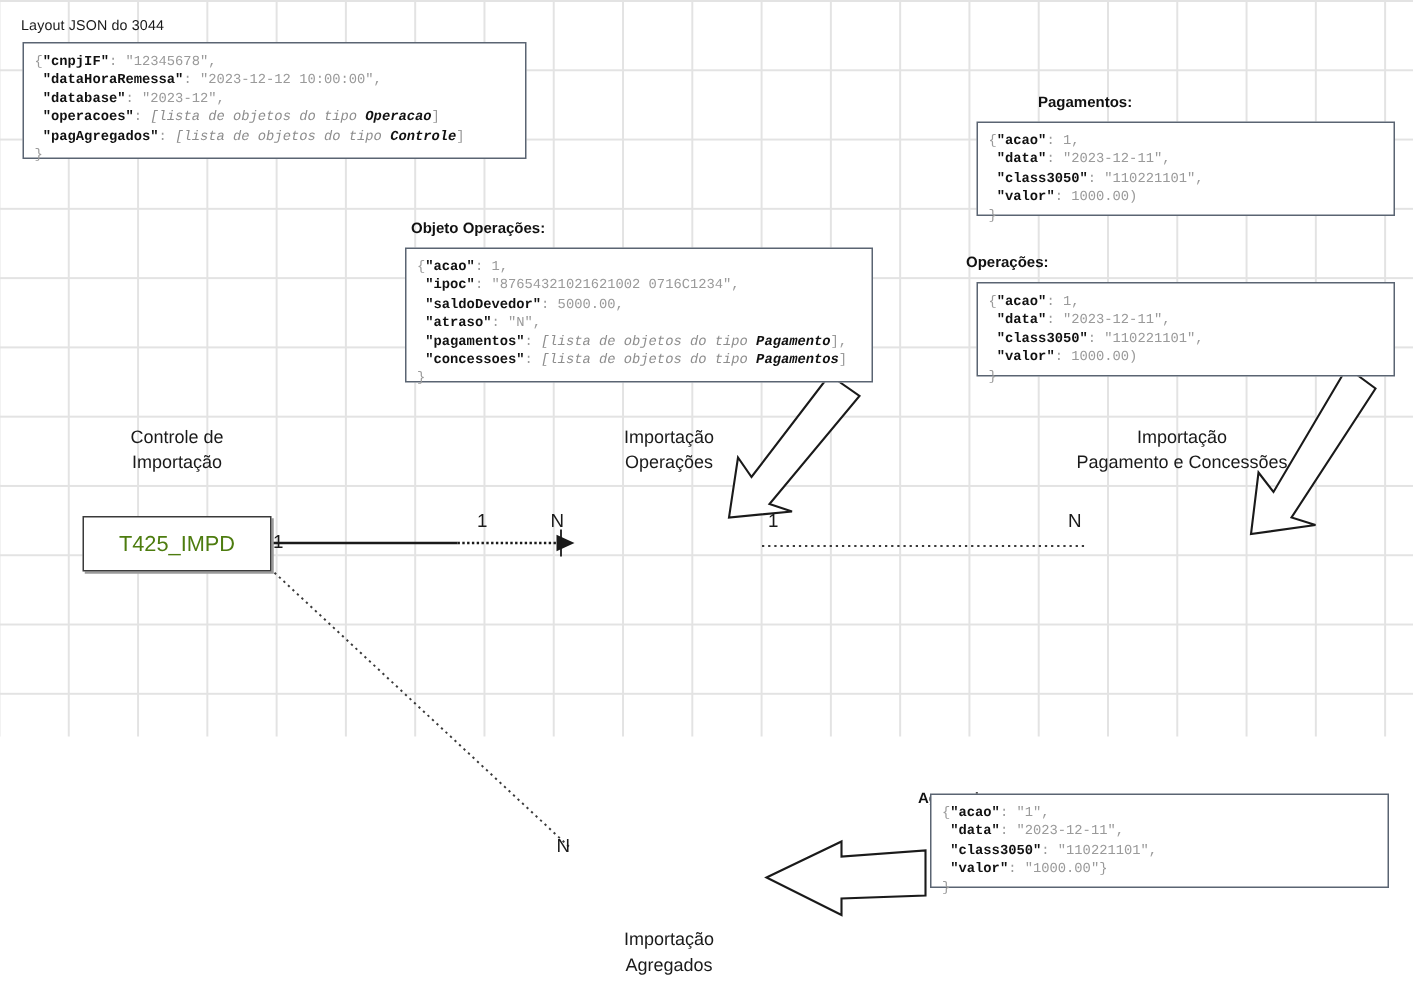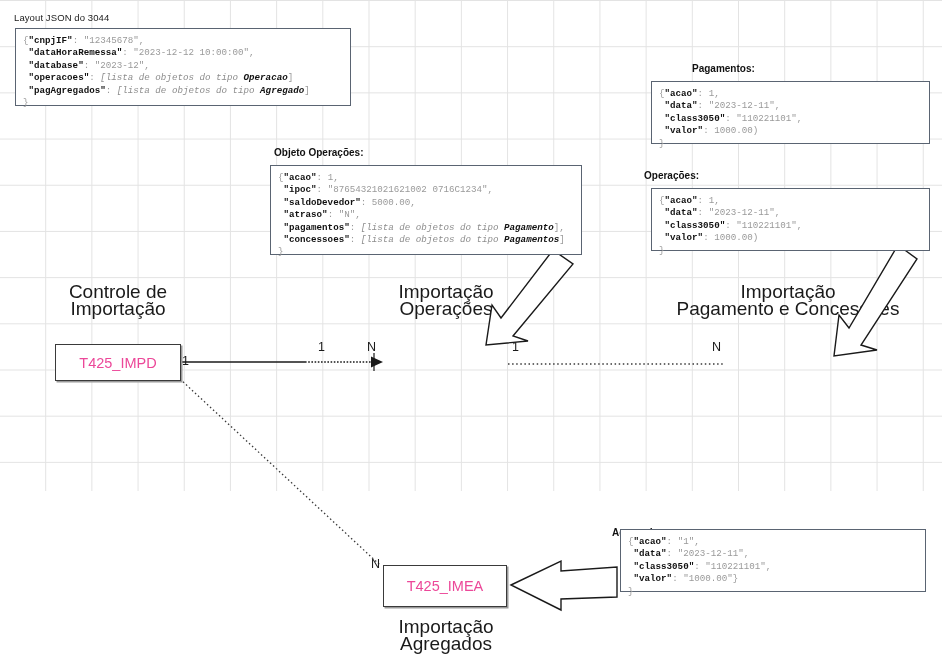--- a/index.html
+++ b/index.html
@@ -56,26 +56,26 @@
   .json-box i b{color:#111;font-weight:bold;}
 
   
   .node{
     position:absolute;
     background:#ffffff;
     border:1.6px solid #3a3a3a;
     box-sizing:border-box;
     z-index:3;
     display:flex;align-items:center;justify-content:center;
-    font-size:14.5px;color:#ec4899;
+    font-size:14.5px;color:#4d7c0f;
     box-shadow:1.5px 1.5px 0 0 #9a9a9a;
   }
   .node-caption{
     position:absolute;z-index:3;
-    text-align:center;font-size:19px;color:#1a1a1a;
+    text-align:center;font-size:12px;color:#1a1a1a;
     line-height:17px;white-space:pre-line;
   }
   .card-label{
     position:absolute;z-index:4;
     font-size:12.5px;color:#1a1a1a;
   }
 </style>
 </head>
 <body>
 
@@ -100,21 +100,21 @@
     <g>
       <line x1="180" y1="379" x2="381" y2="566" stroke="#3a3a3a" stroke-width="1.3" stroke-dasharray="1.5 2.6"></line>
     </g>
   </svg>
 
   <div class="json-box" style="left:15px;top:28px;width:336px;height:78px;">
     <span class="ln">{<b>"cnpjIF"</b>: "12345678",</span>
     <span class="ln">&nbsp;<b>"dataHoraRemessa"</b>: "2023-12-12 10:00:00",</span>
     <span class="ln">&nbsp;<b>"database"</b>: "2023-12",</span>
     <span class="ln">&nbsp;<b>"operacoes"</b>: <i>[lista de objetos do tipo <b>Operacao</b></i>]</span>
-    <span class="ln">&nbsp;<b>"pagAgregados"</b>: <i>[lista de objetos do tipo <b>Agregado</b></i>]</span>
+    <span class="ln">&nbsp;<b>"pagAgregados"</b>: <i>[lista de objetos do tipo <b>Controle</b></i>]</span>
     <span class="ln">}</span>
   </div>
 
   <div class="json-head" style="left:262px;top:147px;margin-left:12px;">Objeto Operações:</div>
   <div class="json-box" style="left:270px;top:165px;width:312px;height:90px;">
     <span class="ln">{<b>"acao"</b>: 1,</span>
     <span class="ln">&nbsp;<b>"ipoc"</b>: "87654321021621002 0716C1234",</span>
     <span class="ln">&nbsp;<b>"saldoDevedor"</b>: 5000.00,</span>
     <span class="ln">&nbsp;<b>"atraso"</b>: "N",</span>
     <span class="ln">&nbsp;<b>"pagamentos"</b>: <i>[lista de objetos do tipo <b>Pagamento</b></i>],</span>
@@ -154,23 +154,20 @@
   </div>
   <div class="node-caption" style="left:40px;top:283px;width:156px;">Controle de
 Importação</div>
 
   <div class="node-caption" style="left:368px;top:283px;width:156px;">Importação
 Operações</div>
 
   <div class="node-caption" style="left:672px;top:283px;width:232px;">Importação
 Pagamento e Concessões</div>
 
-  <div class="node" style="left:383px;top:565px;width:124px;height:42px;">
-    <span>T425_IMEA</span>
-  </div>
   <div class="node-caption" style="left:368px;top:618px;width:156px;">Importação
 Agregados</div>
 
   <div class="card-label" style="left:182px;top:354px;">1</div>
   <div class="card-label" style="left:318px;top:340px;">1</div>
   <div class="card-label" style="left:367px;top:340px;">N</div>
   <div class="card-label" style="left:512px;top:340px;">1</div>
   <div class="card-label" style="left:712px;top:340px;">N</div>
   <div class="card-label" style="left:371px;top:557px;">N</div>
 

